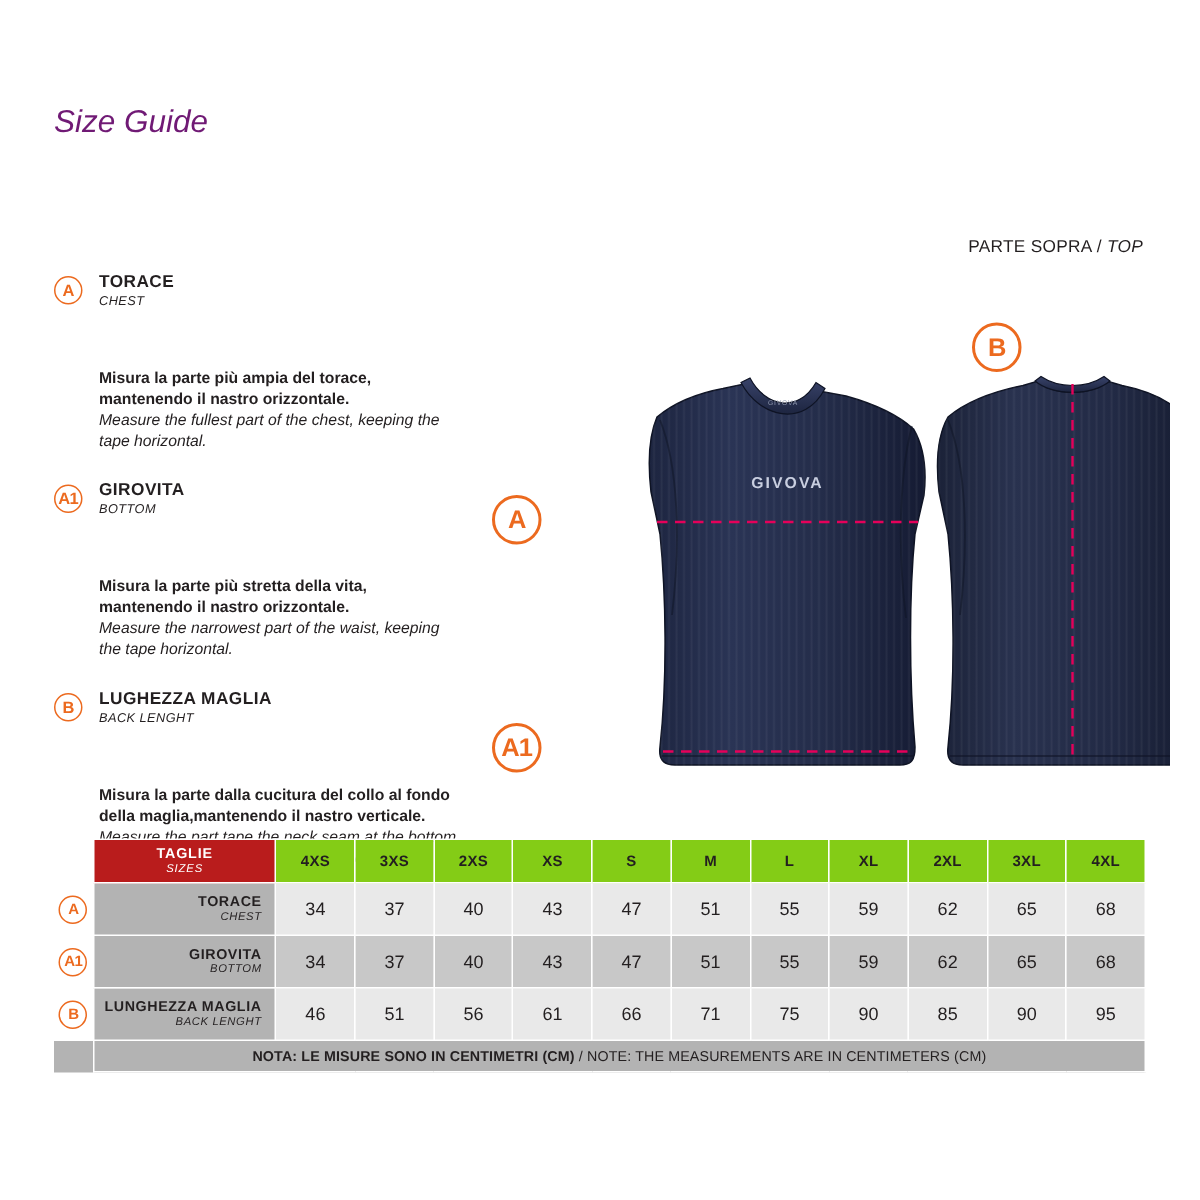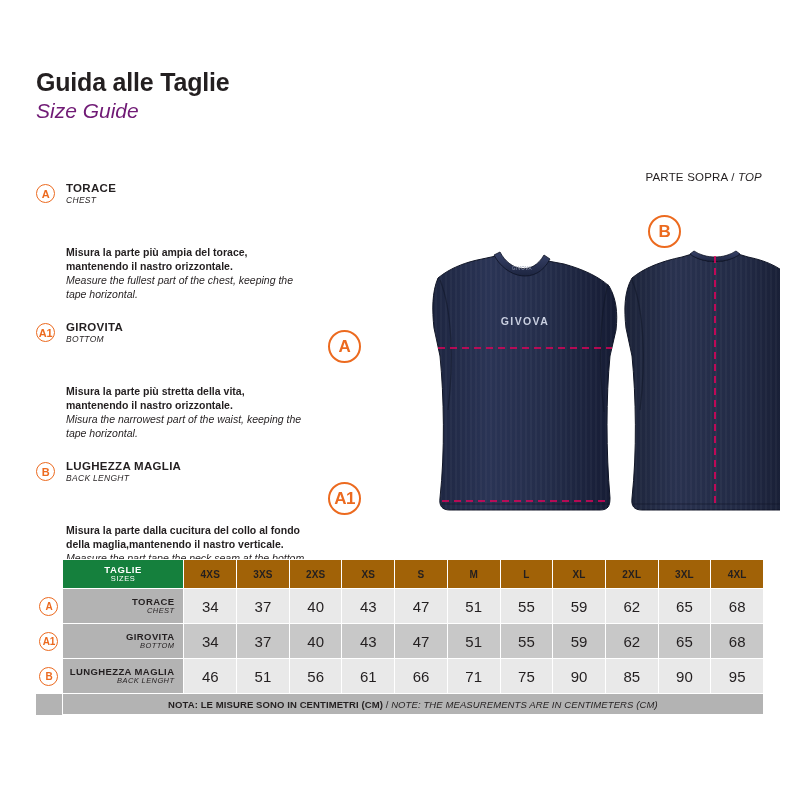--- a/index.html
+++ b/index.html
@@ -38,21 +38,21 @@
     font-size: 21px;
     font-style: italic;
     color: #701a75;
     line-height: 1.2;
     margin-top: 1px;
   }
 
   .parte-sopra {
     position: absolute;
     right: 38px;
-    top: 171px;
+    top: 159px;
     font-size: 11.5px;
     color: #231f20;
     letter-spacing: 0.2px;
   }
   .parte-sopra .it { font-weight: normal; }
   .parte-sopra .en { font-style: italic; }
 
   
   .legend {
     position: absolute;
@@ -155,35 +155,36 @@
   }
   .col-badge { width: 26px; }
   .col-label { width: 120px; }
   .col-size  { width: 52px; }
 
   .hdr-blank {
     background: #ffffff;
     border: none !important;
   }
   .hdr-taglie {
-    background: #15803d;
+    background: #b91c1c;
     color: #ffffff;
     height: 28px;
     font-size: 9.5px;
     font-weight: bold;
     letter-spacing: 0.6px;
     line-height: 1.05;
   }
   .hdr-taglie .sub {
     font-size: 7.5px;
+    font-style: italic;
     font-weight: normal;
     letter-spacing: 0.6px;
   }
   .hdr-size {
-    background: #a16207;
+    background: #84cc16;
     color: #231f20;
     height: 28px;
     font-size: 10px;
     font-weight: bold;
     letter-spacing: 0.2px;
   }
   .row-badge-cell {
     background: #ffffff;
     border: none !important;
   }
@@ -214,43 +215,42 @@
     line-height: 1.1;
   }
   .row-label .sub {
     font-size: 7.5px;
     font-style: italic;
     font-weight: normal;
     letter-spacing: 0.4px;
   }
   .cell {
     height: 34px;
-    font-size: 15px;
+    font-size: 12px;
     color: #231f20;
   }
   .cell.light { background: #e9e9e9; }
   .cell.grey  { background: #c8c8c8; }
 
   .note-row td {
     background: #b3b3b3;
     height: 20px;
     font-size: 9.5px;
     color: #231f20;
     letter-spacing: 0.1px;
   }
   .note-row .note-it { font-weight: bold; }
-  .note-row .note-en { font-style: italic; }
+  .note-row .note-en { }
 </style>
 </head>
 <body>
 
 <div class="page">
 
   <div class="title-block">
-    <div class="title-it">Guida alle Taglie</div>
     <div class="title-en">Size Guide</div>
   </div>
 
   <div class="parte-sopra">
     <span class="it">PARTE SOPRA</span><span> / </span><span class="en">TOP</span>
   </div>
 
   <div class="legend">
 
     <div class="legend-item">
@@ -259,21 +259,21 @@
       <div class="legend-name-en">CHEST</div>
       <div class="legend-desc-it">Misura la parte più ampia del torace, mantenendo il nastro orizzontale.</div>
       <div class="legend-desc-en">Measure the fullest part of the chest, keeping the tape horizontal.</div>
     </div>
 
     <div class="legend-item">
       <div class="badge">A1</div>
       <div class="legend-name">GIROVITA</div>
       <div class="legend-name-en">BOTTOM</div>
       <div class="legend-desc-it">Misura la parte più stretta della vita, mantenendo il nastro orizzontale.</div>
-      <div class="legend-desc-en">Misura the narrowest part of the waist, keeping the tape horizontal.</div>
+      <div class="legend-desc-en">Measure the narrowest part of the waist, keeping the tape horizontal.</div>
     </div>
 
     <div class="legend-item">
       <div class="badge">B</div>
       <div class="legend-name">LUGHEZZA MAGLIA</div>
       <div class="legend-name-en">BACK LENGHT</div>
       <div class="legend-desc-it">Misura la parte dalla cucitura del collo al fondo della maglia,mantenendo il nastro verticale.</div>
       <div class="legend-desc-en">Measure the part tape the neck seam at the bottom of the jacket, keeping the vertical tape.</div>
     </div>
   </div>

